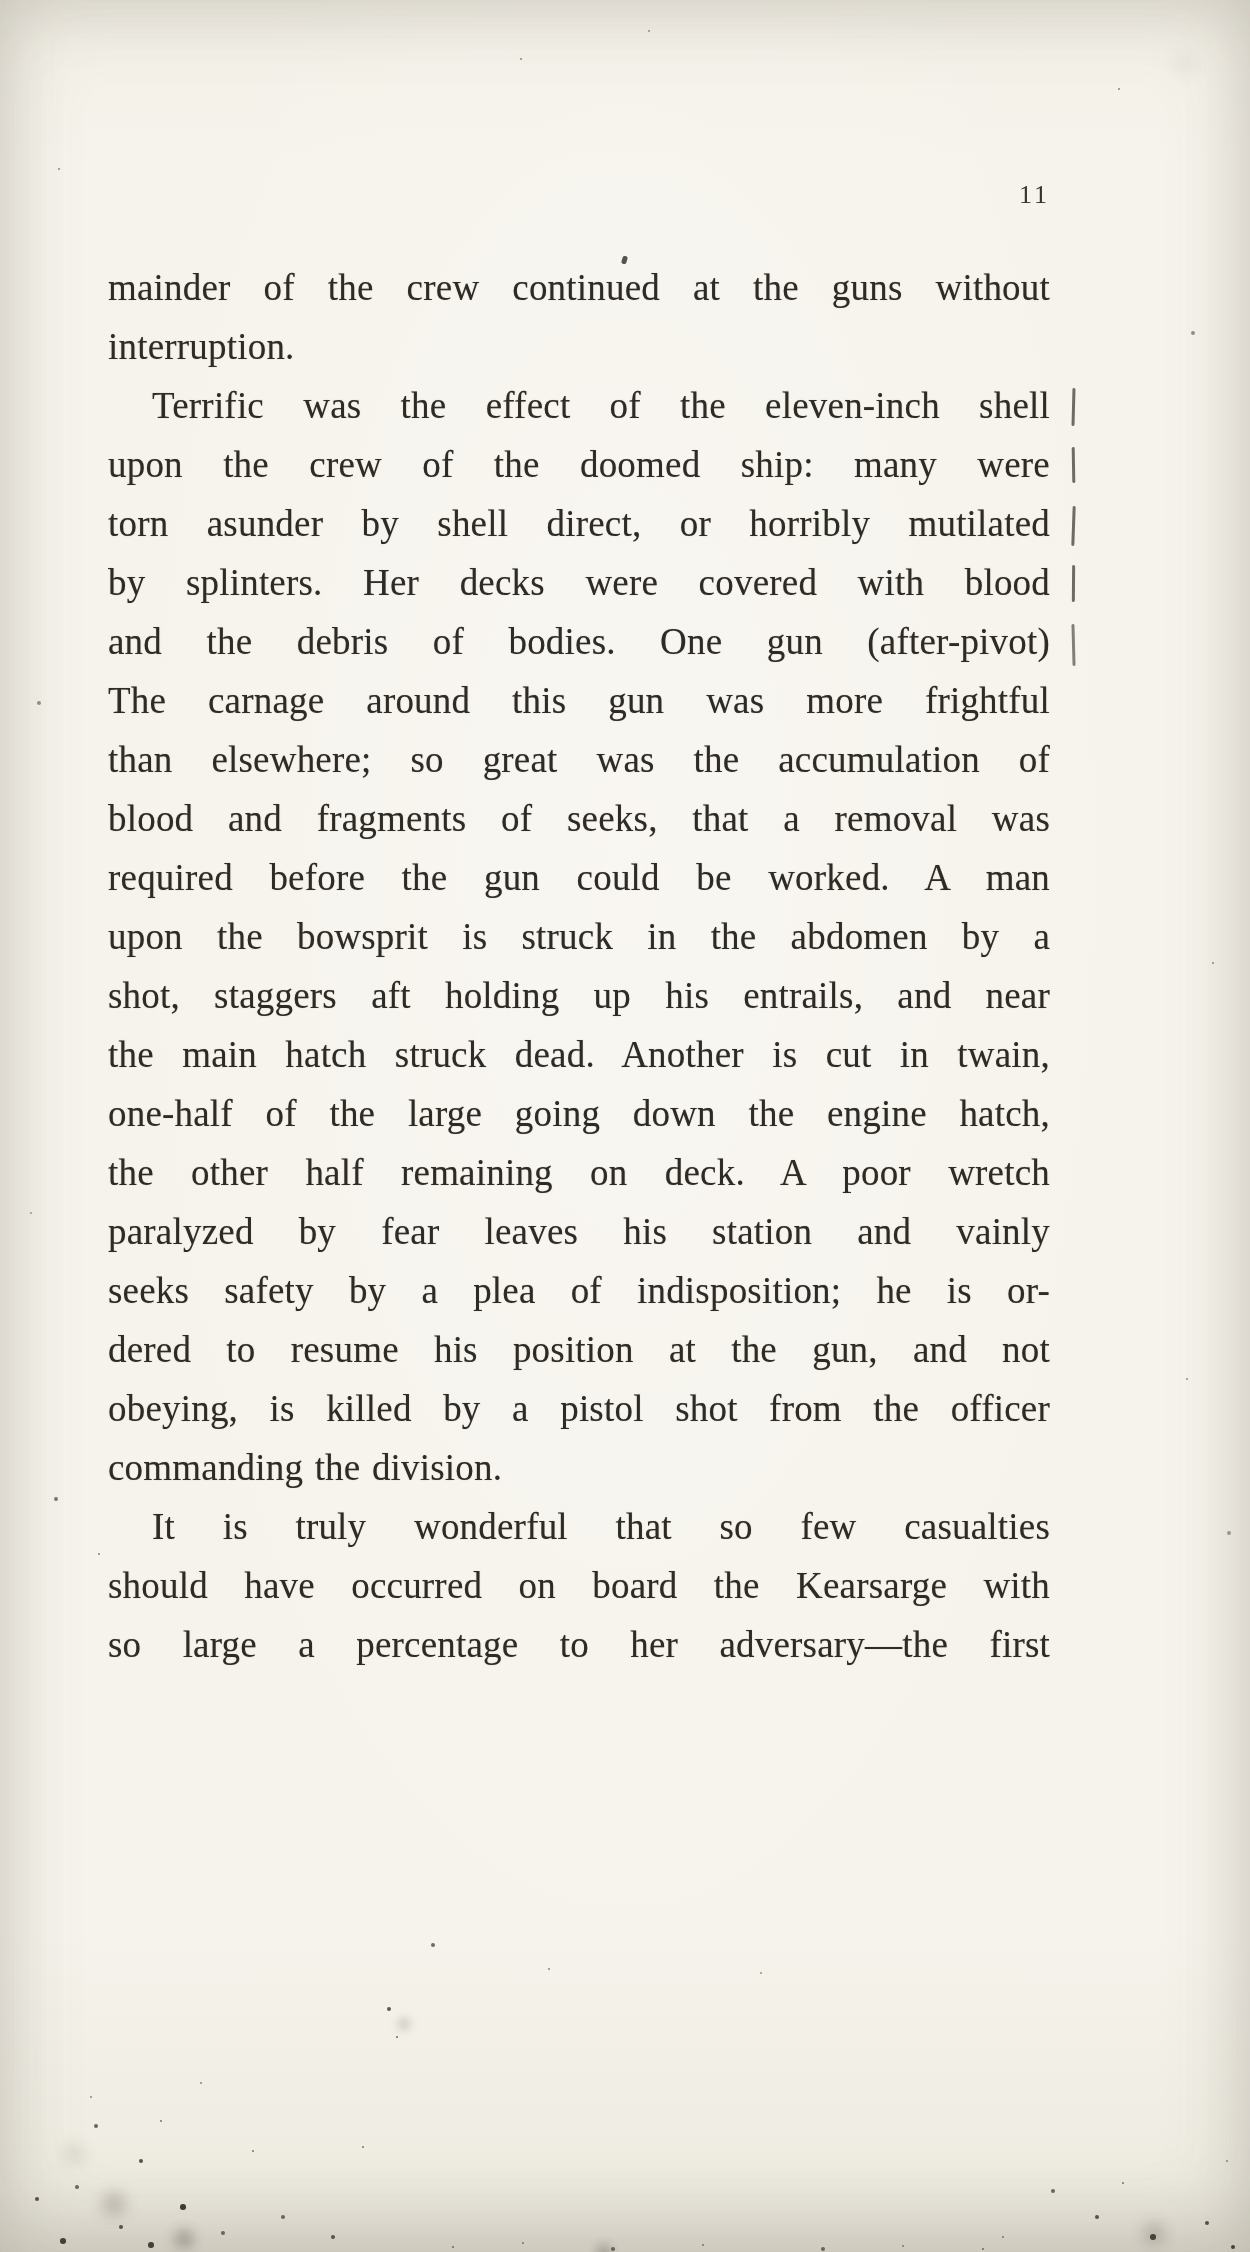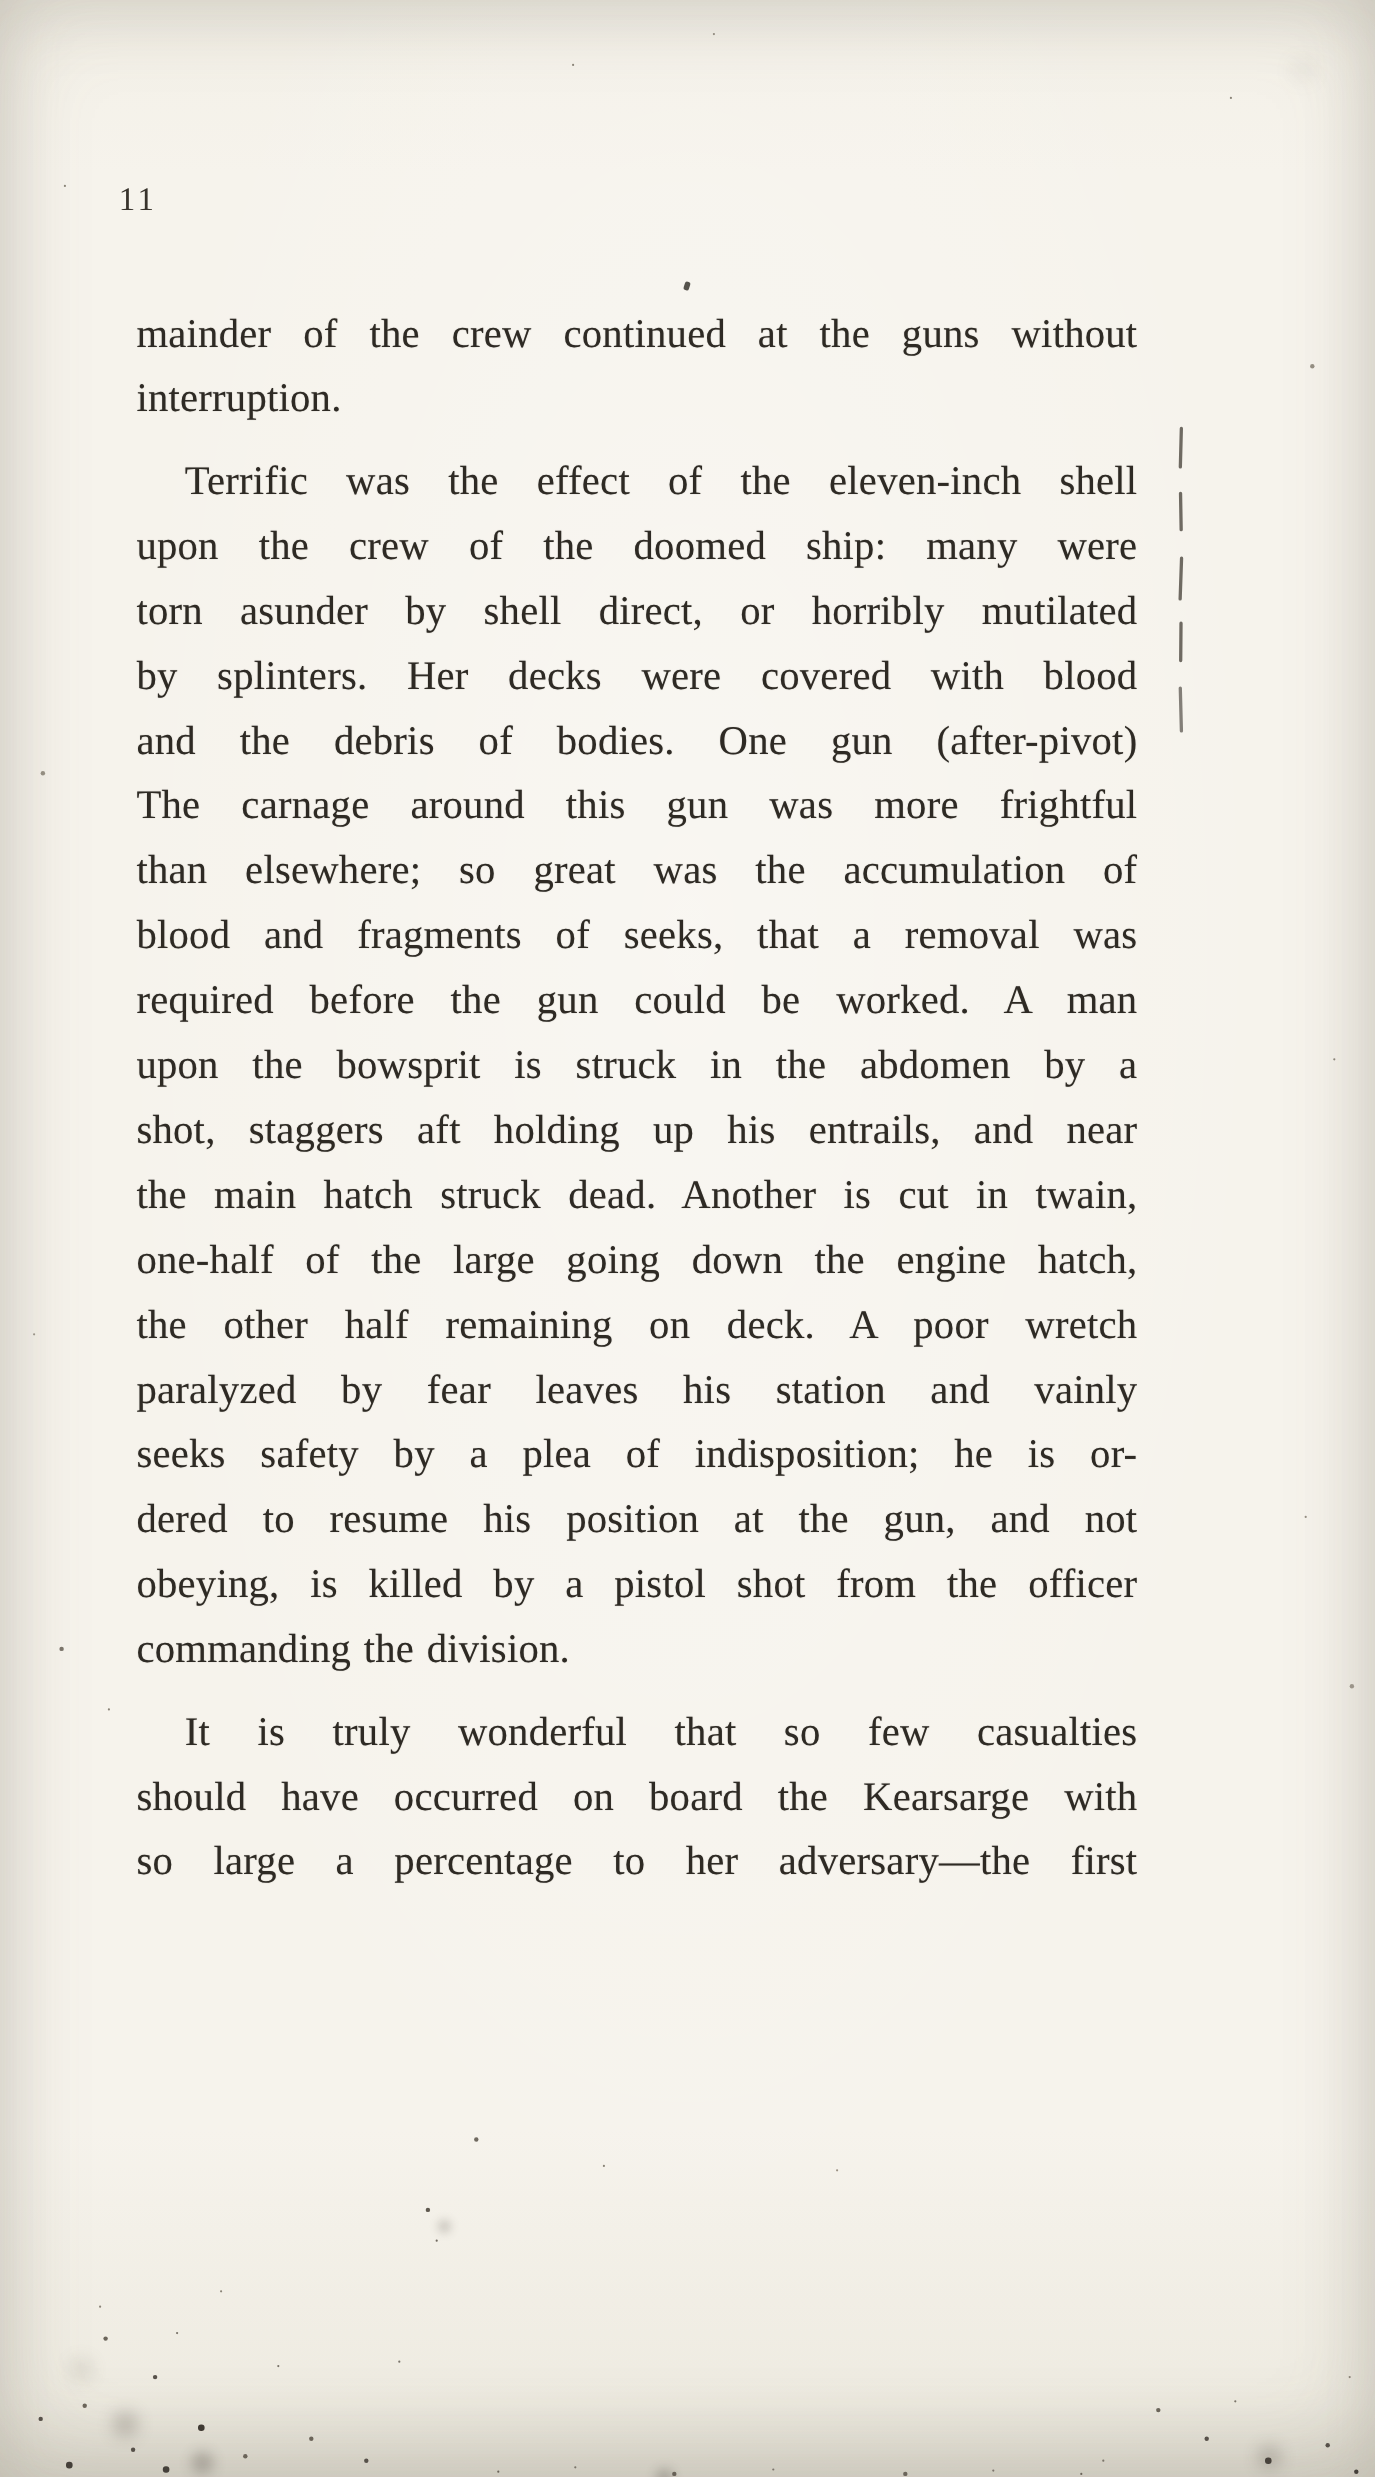--- a/index.html
+++ b/index.html
@@ -16,41 +16,41 @@
     background:
       radial-gradient(ellipse at 50% 38%, rgba(255,255,255,0.30), rgba(255,255,255,0) 62%),
       linear-gradient(180deg, #f3f0e7 0%, #f6f3ec 7%, #f6f3ec 86%, #eeebe1 97%, #e8e5da 100%);
     box-shadow:
       inset 0 0 90px rgba(118,110,94,0.16),
       inset 0 -36px 70px rgba(100,92,78,0.14),
       inset 0 24px 50px rgba(130,122,106,0.10);
   }
   .page-number {
     position: absolute;
-    top: 165px;
+    top: 180px;
     left: 108px;
     width: 942px;
-    text-align: left;
-    font-size: 30px;
+    text-align: right;
+    font-size: 26px;
     letter-spacing: 3px;
     color: #38332c;
   }
   .text-block {
     position: absolute;
     top: 258px;
     left: 108px;
     width: 942px;
     font-size: 37px;
     line-height: 59px;
     letter-spacing: 0.2px;
     word-spacing: 2px;
     color: #2e2a24;
     text-shadow: 0 0 1px rgba(46,42,36,0.35);
   }
-  .paragraph { margin: 16px; }
+  .paragraph { margin: 0; }
   .line {
     height: 59px;
     text-align: justify;
     text-align-last: justify;
     overflow: hidden;
   }
   .line.indent { text-indent: 44px; }
   .line.last { text-align-last: left; }
 
   

